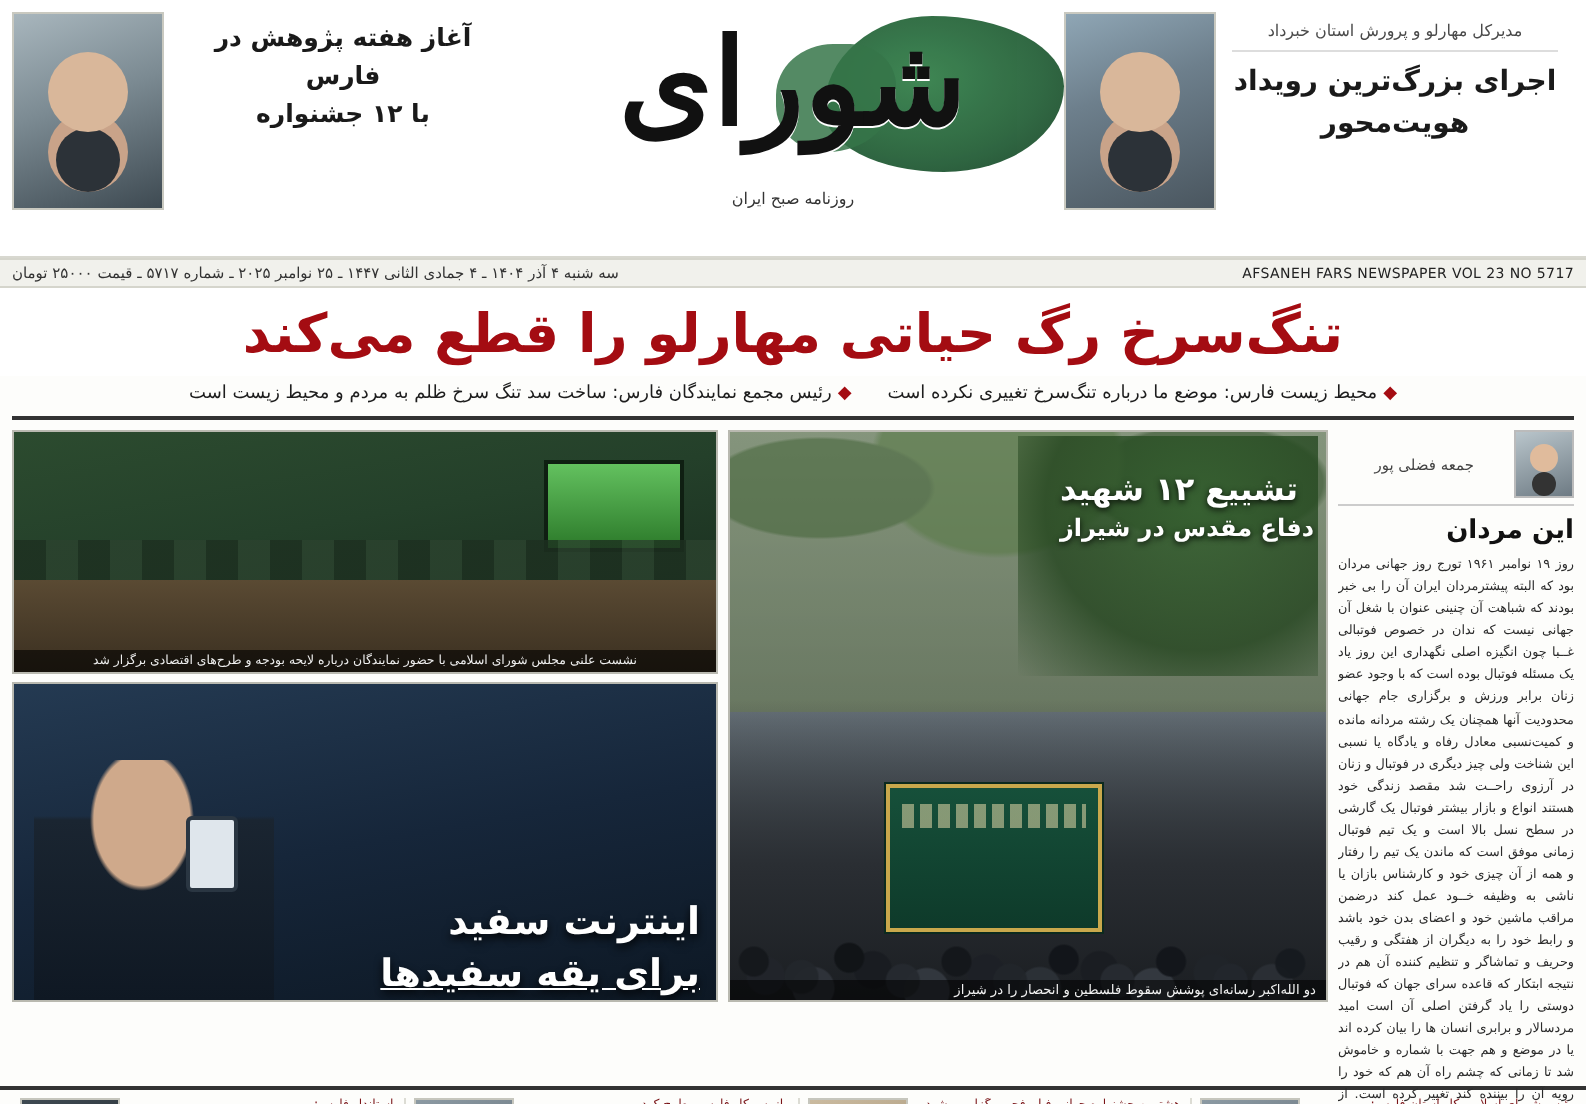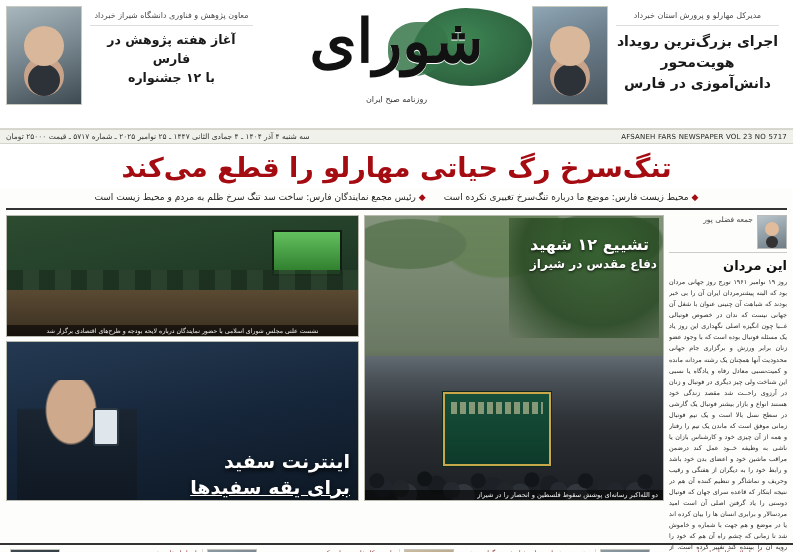--- a/index.html
+++ b/index.html
@@ -208,21 +208,22 @@
     width: 300px;
     flex: 0 0 300px;
   }
   .col-left {
     flex: 1 1 auto;
   }
 
   
   .op-head {
     display: flex;
-    gap: 4px;
+    align-items: center;
+    gap: 20px;
     border-bottom: 1px solid #ccc;
     padding-bottom: 3px;
   }
   .op-avatar {
     width: 28px;
     height: 32px;
     background: linear-gradient(160deg,#b9c5cb,#6e7b84);
     border: 1px solid #bbb;
     position: relative;
     overflow: hidden;
@@ -498,36 +499,34 @@
 
 <div class="page">
 
   <div class="masthead">
 
     <div class="mast-right-box">
       <div class="mug"></div>
       <div class="mast-texts">
         <div class="kicker">مدیرکل مهارلو و پرورش استان خبرداد</div>
         <div class="mast-head-line">اجرای بزرگ‌ترین رویداد هویت‌محور</div>
-        <div class="mast-head-line">دانش‌آموزی در فارس</div>
       </div>
     </div>
 
     <div class="logo-wrap">
       <div class="logo-art">
         <div class="logo-green"></div>
         <div class="logo-word">شورای</div>
         <div class="logo-sub">روزنامه صبح ایران</div>
       </div>
     </div>
 
     <div class="mast-left-box">
       <div class="mug m2"></div>
       <div class="mast-texts">
-        <div class="kicker">معاون پژوهش و فناوری دانشگاه شیراز خبرداد</div>
         <div class="mast-head-line sm">آغاز هفته پژوهش در فارس</div>
         <div class="mast-head-line sm">با ۱۲ جشنواره</div>
       </div>
     </div>
   </div>
 
   <div class="infobar">
     <div class="en">AFSANEH  FARS NEWSPAPER  VOL 23  NO 5717</div>
     <div>سه شنبه ۴ آذر ۱۴۰۴ ـ ۴ جمادی الثانی ۱۴۴۷ ـ ۲۵ نوامبر ۲۰۲۵ ـ شماره ۵۷۱۷ ـ قیمت ۲۵۰۰۰ تومان</div>
   </div>

